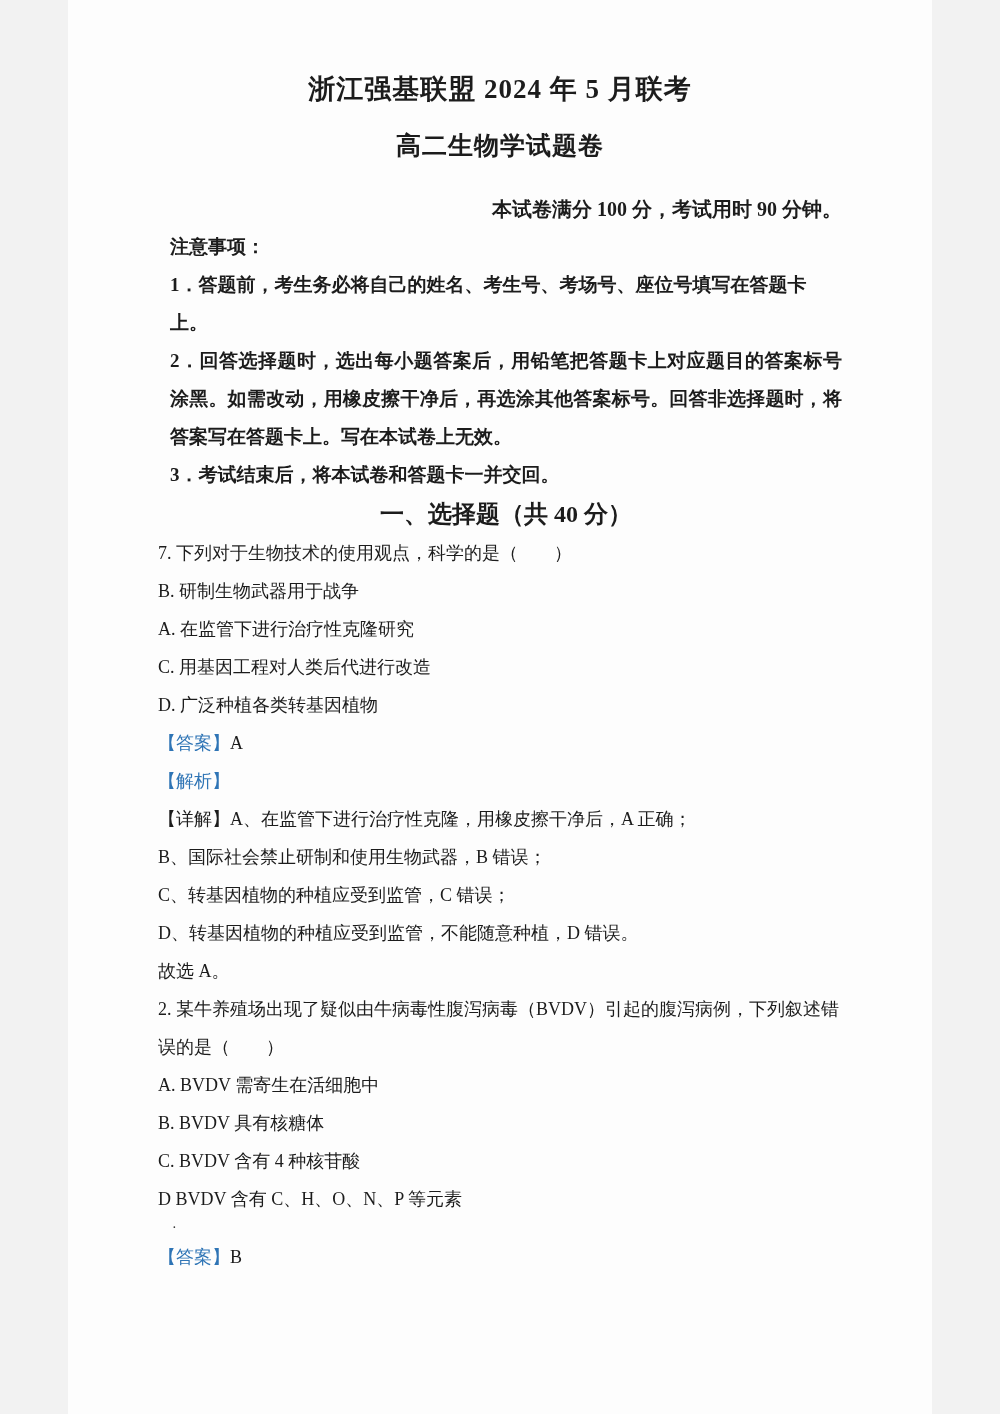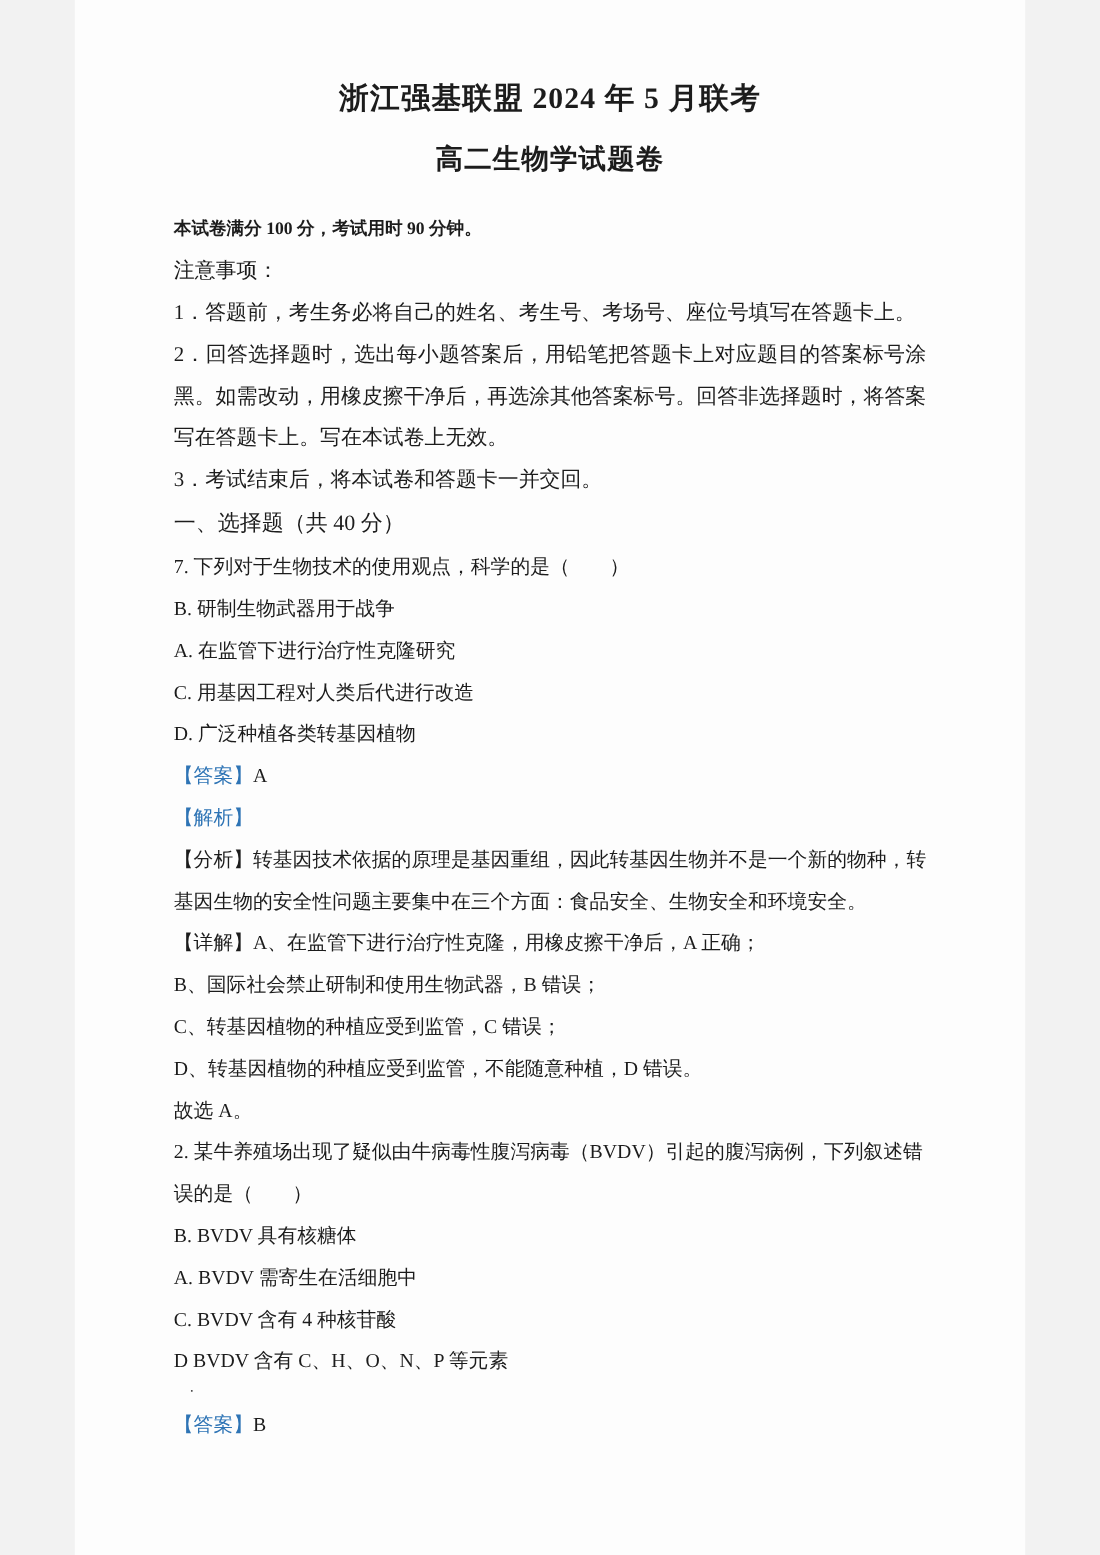--- a/index.html
+++ b/index.html
@@ -30,40 +30,41 @@
   .h2 {
     margin: 0 0 32px 0;
     text-align: center;
     font-size: 25px;
     font-weight: bold;
     line-height: 32px;
     letter-spacing: 1px;
   }
   .exam-info {
     margin: 0 0 4px 0;
-    text-align: left;
-    font-size: 16px;
+    text-align: right;
+    font-size: 20px;
     font-weight: bold;
     line-height: 30px;
   }
   .line {
     margin: 0;
     font-size: 18px;
     line-height: 38px;
   }
   .nline {
     margin: 0;
     font-size: 19px;
     line-height: 38px;
   }
-  .bold { font-weight: normal; }
+  .bold { font-weight: bold; margin-left: 12px; }
   .just { text-align: justify; text-justify: inter-ideograph; }
   .section {
-    font-size: 20px;
+    font-size: 24px;
     line-height: 40px;
+    text-align: center;
   }
   .tag { color: #2e74b5; }
   .stray {
     margin: 0;
     font-size: 14px;
     line-height: 20px;
     padding-left: 14px;
     color: #333;
   }
 </style>
@@ -86,30 +87,29 @@
   <p class="line">7. 下列对于生物技术的使用观点，科学的是（　　）</p>
   <p class="line">B. 研制生物武器用于战争</p>
   <p class="line">A. 在监管下进行治疗性克隆研究</p>
   <p class="line">C. 用基因工程对人类后代进行改造</p>
   <p class="line">D. 广泛种植各类转基因植物</p>
 
   <p class="line"><span class="tag">【答案】</span><span>A</span></p>
 
   <p class="line"><span class="tag">【解析】</span></p>
 
-  <p class="line just">【分析】转基因技术依据的原理是基因重组，因此转基因生物并不是一个新的物种，转基因生物的安全性问题主要集中在三个方面：食品安全、生物安全和环境安全。</p>
 
   <p class="line">【详解】A、在监管下进行治疗性克隆，用橡皮擦干净后，A 正确；</p>
   <p class="line">B、国际社会禁止研制和使用生物武器，B 错误；</p>
   <p class="line">C、转基因植物的种植应受到监管，C 错误；</p>
   <p class="line">D、转基因植物的种植应受到监管，不能随意种植，D 错误。</p>
   <p class="line">故选 A。</p>
 
   <p class="line">2. 某牛养殖场出现了疑似由牛病毒性腹泻病毒（BVDV）引起的腹泻病例，下列叙述错误的是（　　）</p>
+  <p class="line">A. BVDV 需寄生在活细胞中</p>
   <p class="line">B. BVDV 具有核糖体</p>
-  <p class="line">A. BVDV 需寄生在活细胞中</p>
   <p class="line">C. BVDV 含有 4 种核苷酸</p>
   <p class="line">D  BVDV 含有 C、H、O、N、P 等元素</p>
   <p class="stray">·</p>
 
   <p class="line"><span class="tag">【答案】</span><span>B</span></p>
 
 </div>
 
 </body></html>

